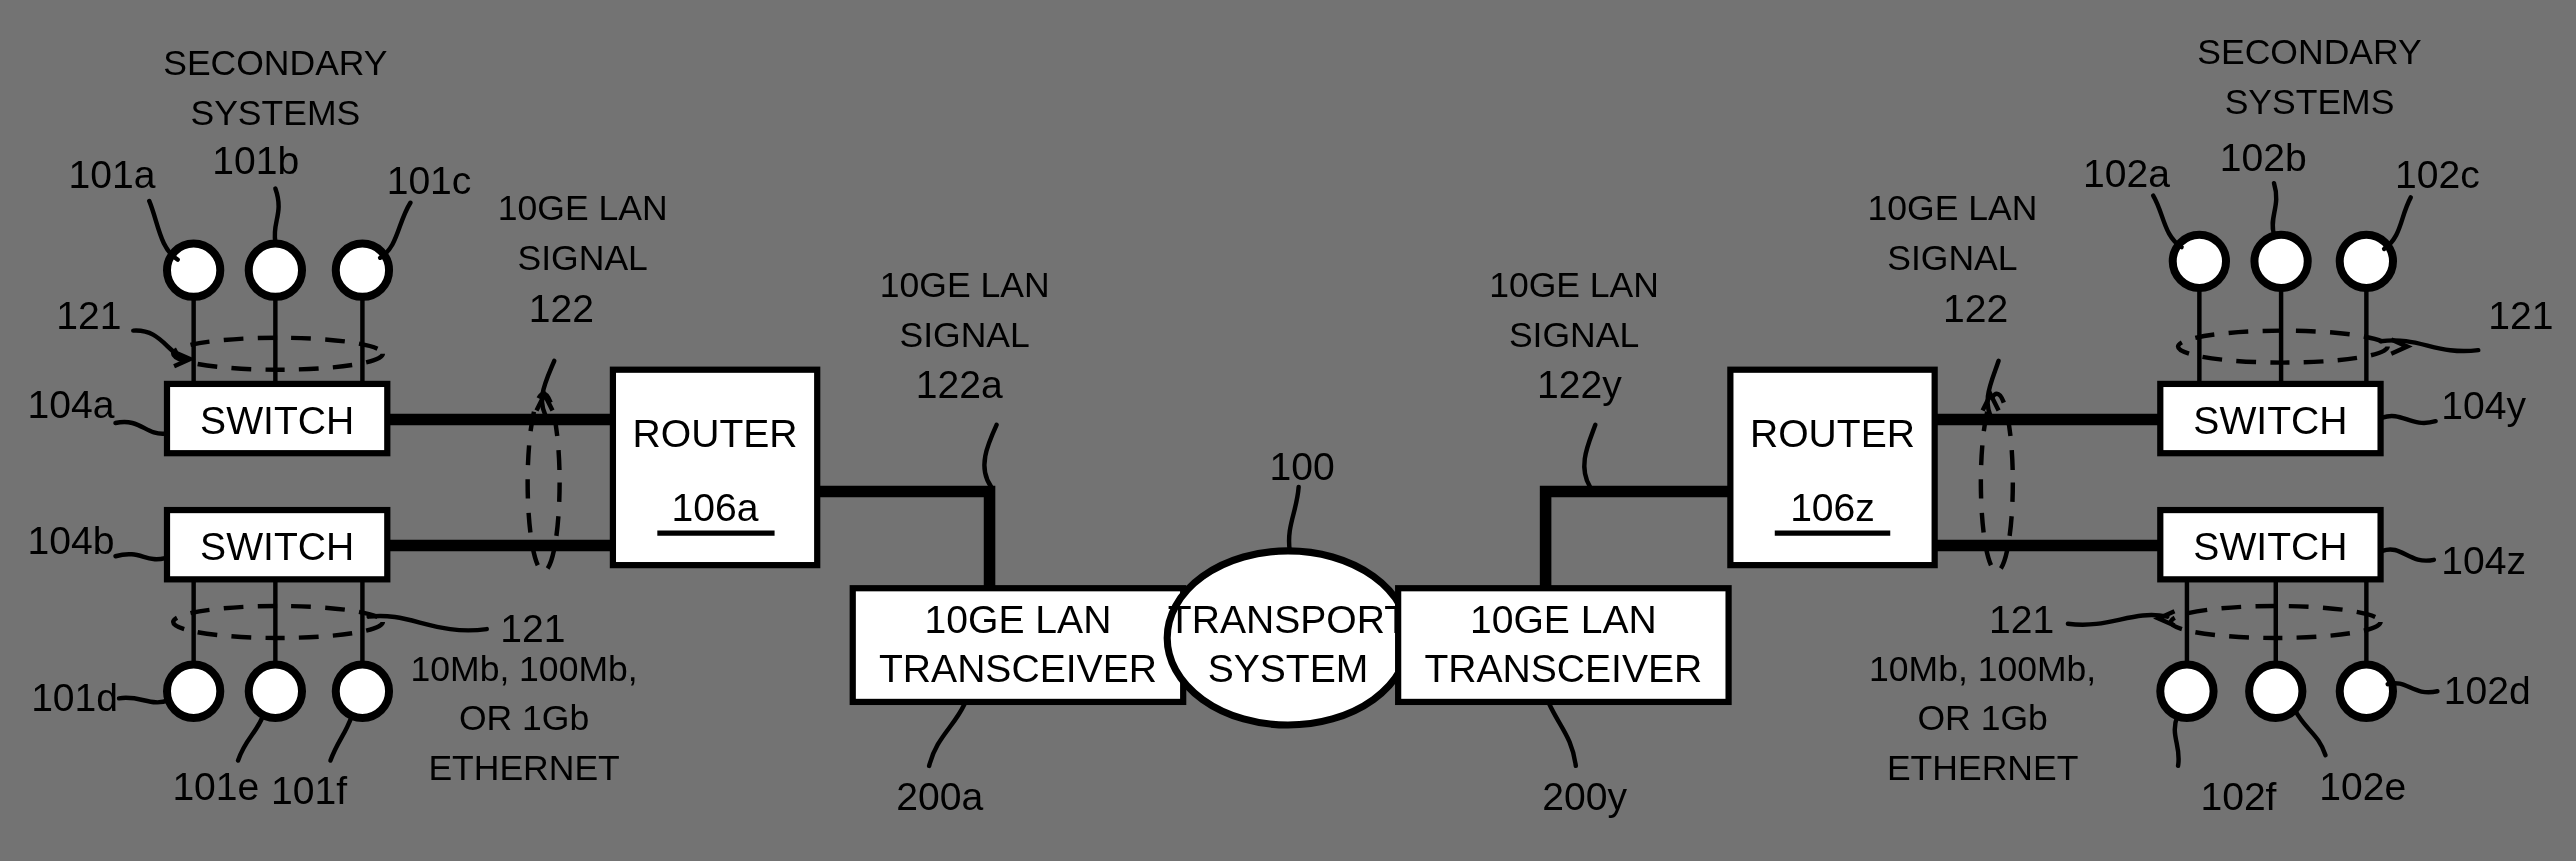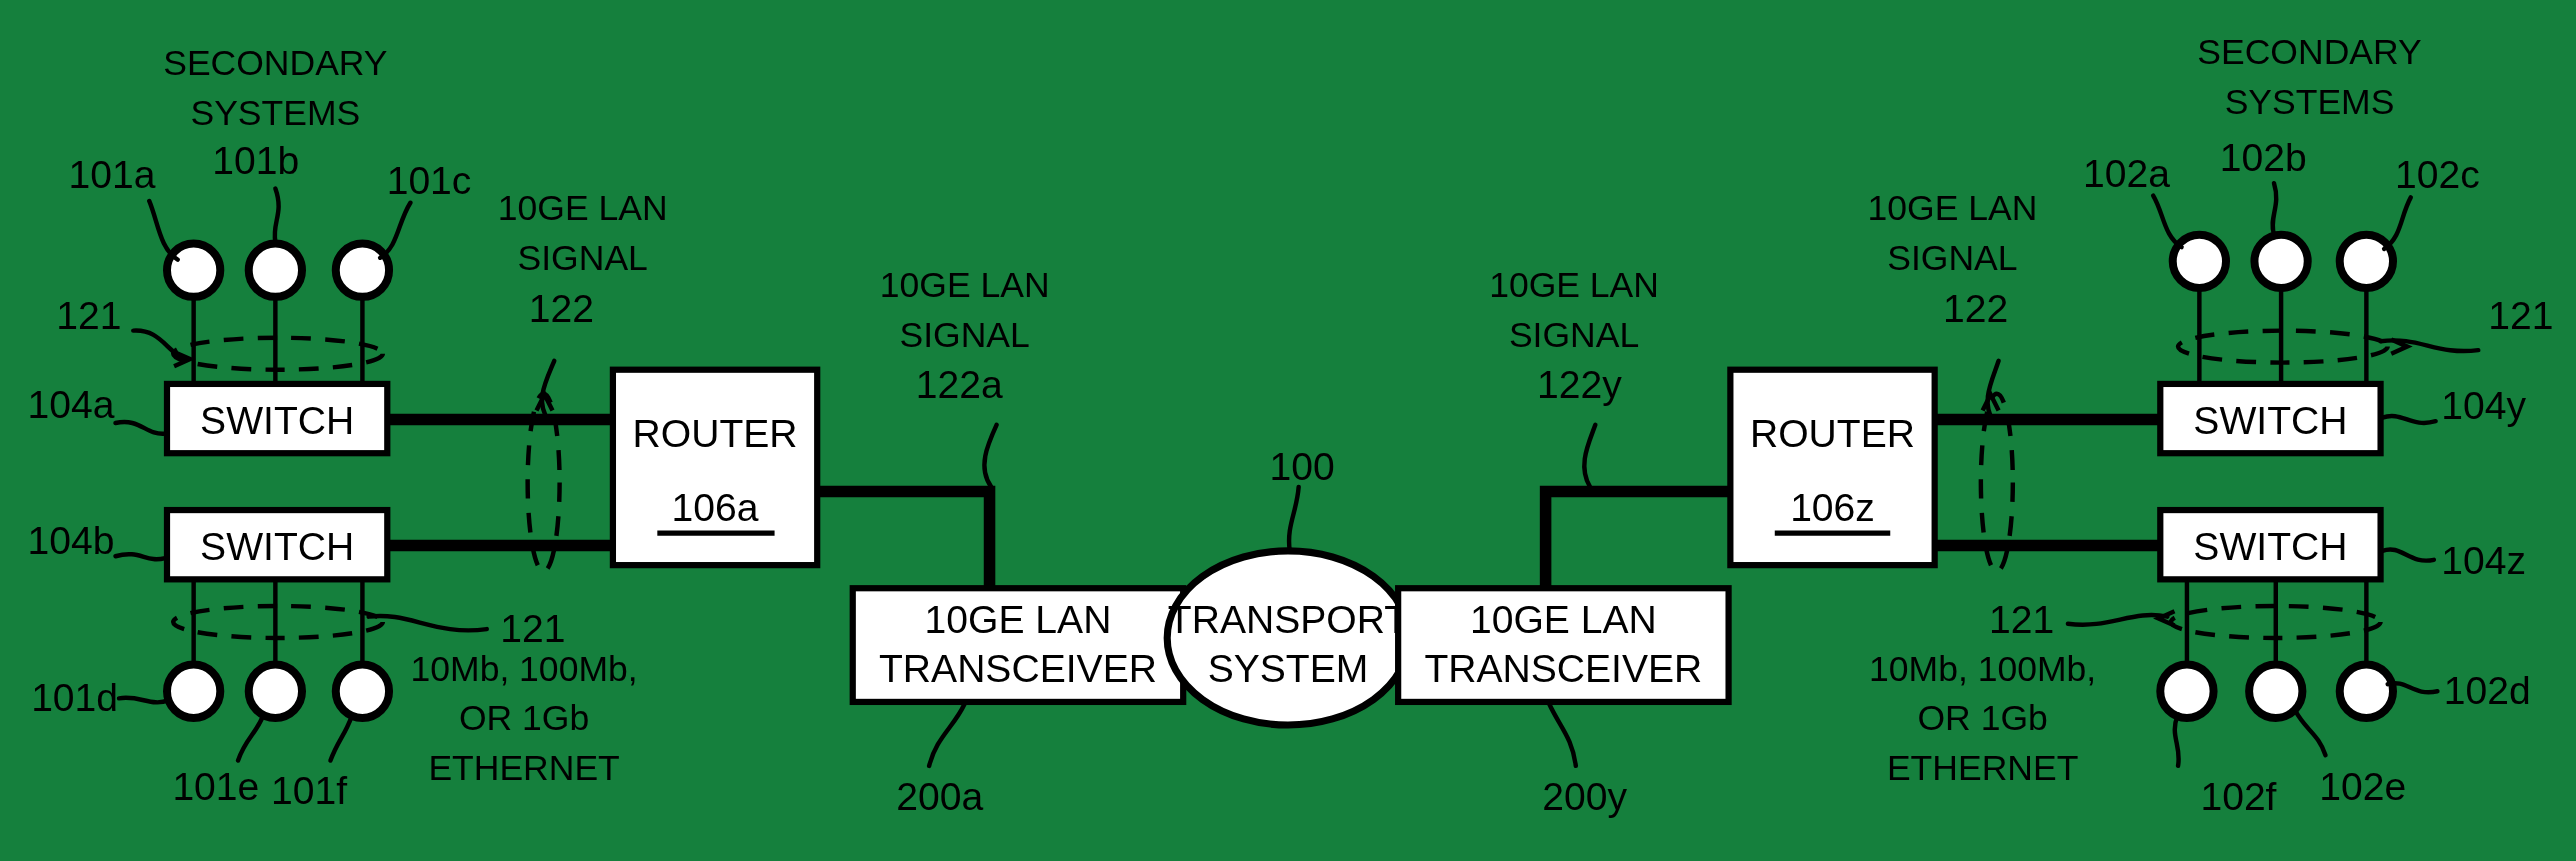--- a/index.html
+++ b/index.html
@@ -10,21 +10,21 @@
   body {
     width: 2576px;
     height: 862px;
     overflow: hidden;
     font-family: "Liberation Sans", sans-serif;
   }
   #diagram-root {
     position: relative;
     width: 2576px;
     height: 862px;
-    background: #15803d;
+    background: #737373;
   }
   svg#figure {
     display: block;
     width: 2576px;
     height: 862px;
   }
   .box-fill { fill: #ffffff; stroke: #000000; stroke-width: 7; }
   .thin-line { stroke: #000000; stroke-width: 5; fill: none; }
   .thick-line { stroke: #000000; stroke-width: 13; fill: none; }
   .med-line { stroke: #000000; stroke-width: 6; fill: none; }

